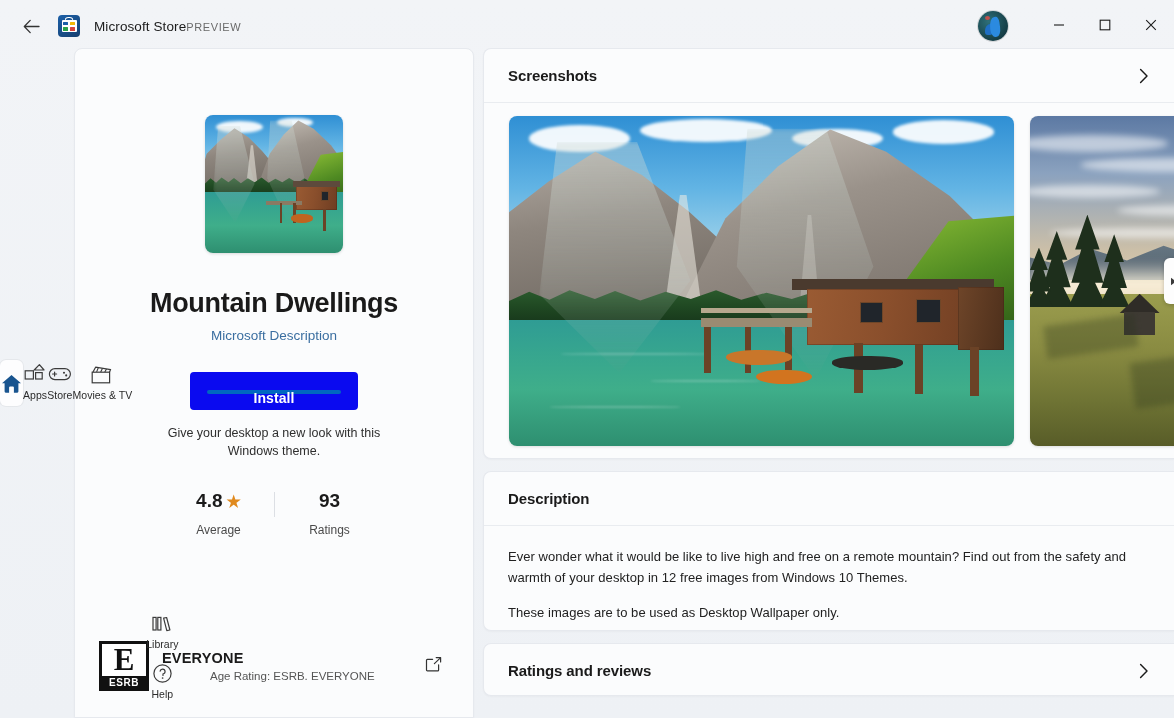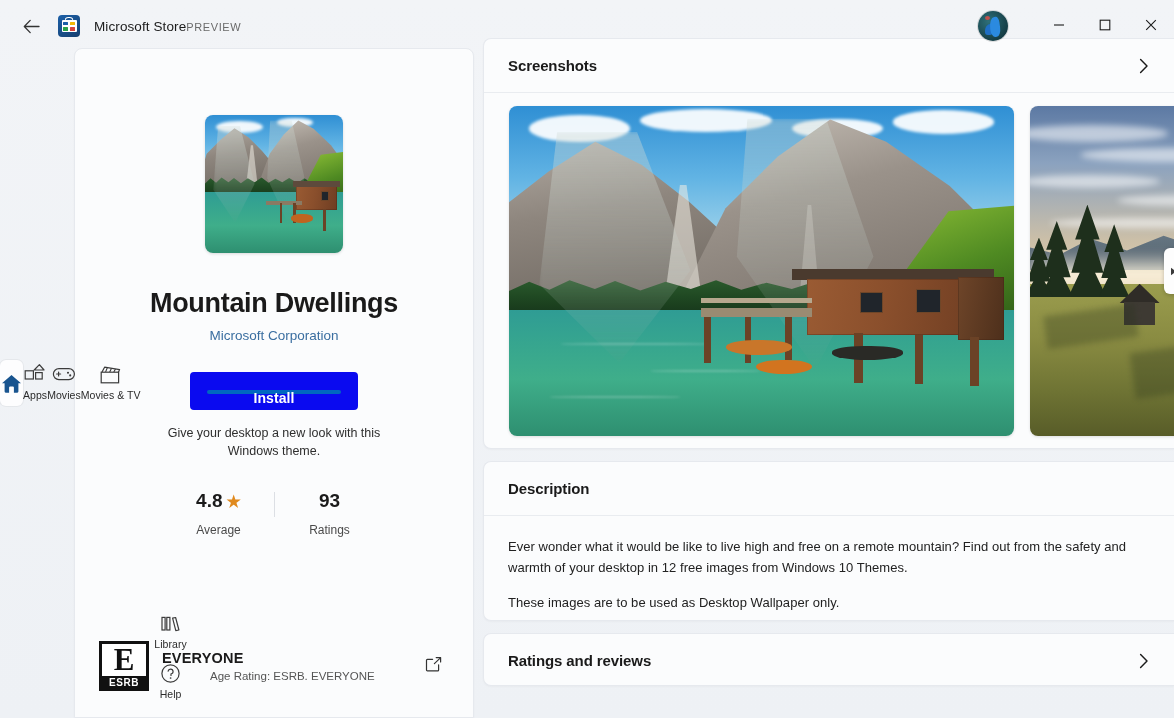--- a/index.html
+++ b/index.html
@@ -181,21 +181,21 @@
   .esrb-txt { display:flex; flex-direction:column; gap:4px; }
   .esrb-title { font-size:14.5px; font-weight:600; color:#1a1a1a; letter-spacing:.2px; }
   .esrb-sub { font-size:11.5px; color:#555;margin-left:48px; }
   .share-btn {
     margin-left:auto; width:32px; height:30px; display:flex;
     align-items:center; justify-content:center; border-radius:4px; cursor:pointer;
   }
 
   
   .right-col {
-    position:absolute; left:483px; top:38px; width:691px; height:670px;
+    position:absolute; left:483px; top:48px; width:691px; height:670px;
     display:flex; flex-direction:column; gap:12px;
   }
   .sec-head {
     height:53px; display:flex; align-items:center; padding:0 24px;
     cursor:pointer;
   }
   .sec-title { font-size:15px; font-weight:600; color:#1a1a1a; letter-spacing:-.1px; }
   .sec-chev { margin-left:auto; display:flex; align-items:center; }
 
   .shots-card {
@@ -424,21 +424,21 @@
 
     <div class="nav-item">
       <span class="nav-icon">
         <svg width="24" height="20" viewBox="0 0 24 20">
           <rect x="1.4" y="4.6" width="21" height="11" rx="5.5" fill="none" stroke="#3b3b3b" stroke-width="1.2"></rect>
           <path d="M6.6 8 V12 M4.6 10 H8.6" stroke="#3b3b3b" stroke-width="1.2" stroke-linecap="round"></path>
           <circle cx="16" cy="8.8" r="1.05" fill="#3b3b3b"></circle>
           <circle cx="18.2" cy="11.4" r="1.05" fill="#3b3b3b"></circle>
         </svg>
       </span>
-      <span class="nav-label">Movies</span>
+      <span class="nav-label">Store</span>
     </div>
 
     <div class="nav-item">
       <span class="nav-icon">
         <svg width="24" height="21" viewBox="0 0 24 21">
           <rect x="2.2" y="8.2" width="17.4" height="10.6" fill="none" stroke="#3b3b3b" stroke-width="1.2"></rect>
           <path d="M3 8 L5.6 3.2 L20.6 5.6 L19.4 8.2" fill="none" stroke="#3b3b3b" stroke-width="1.2" stroke-linejoin="round"></path>
           <path d="M8.3 3.7 L6.6 7.9 M12.4 4.4 L10.7 8.1 M16.5 5.1 L14.8 8.1" stroke="#3b3b3b" stroke-width="1.1"></path>
         </svg>
       </span>
@@ -489,21 +489,21 @@
         <div class="cabin-win" style="right:10%;top:55%;width:6%;height:7%"></div>
         <div class="dock" style="right:30%;top:62%;width:26%;height:3%"></div>
         <div class="stilt" style="right:34%;top:64%;width:2%;height:14%"></div>
         <div class="stilt" style="right:44%;top:64%;width:2%;height:14%"></div>
         <div class="stilt" style="right:12%;top:68%;width:2.4%;height:16%"></div>
         <div class="boat" style="right:22%;top:72%;width:16%;height:6%;background:#c0641f"></div>
       </div>
     </div>
 
     <div class="app-title">Mountain Dwellings</div>
-    <div class="app-publisher">Microsoft Corporation</div>
+    <div class="app-publisher">Microsoft Description</div>
 
     <div class="install-wrap">
       <button class="install-btn">Install</button>
     </div>
 
     <div class="app-tagline">Give your desktop a new look with this Windows theme.</div>
 
     <div class="stats">
       <div class="stat">
         <div class="stat-val">

